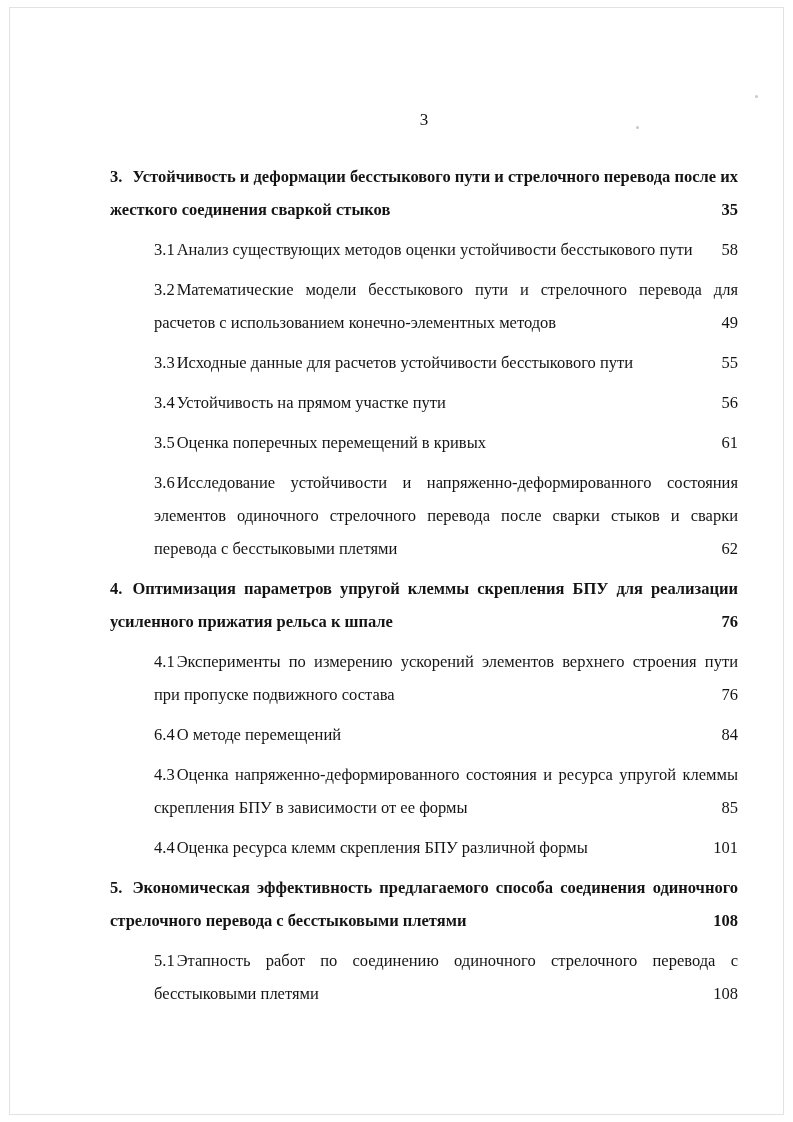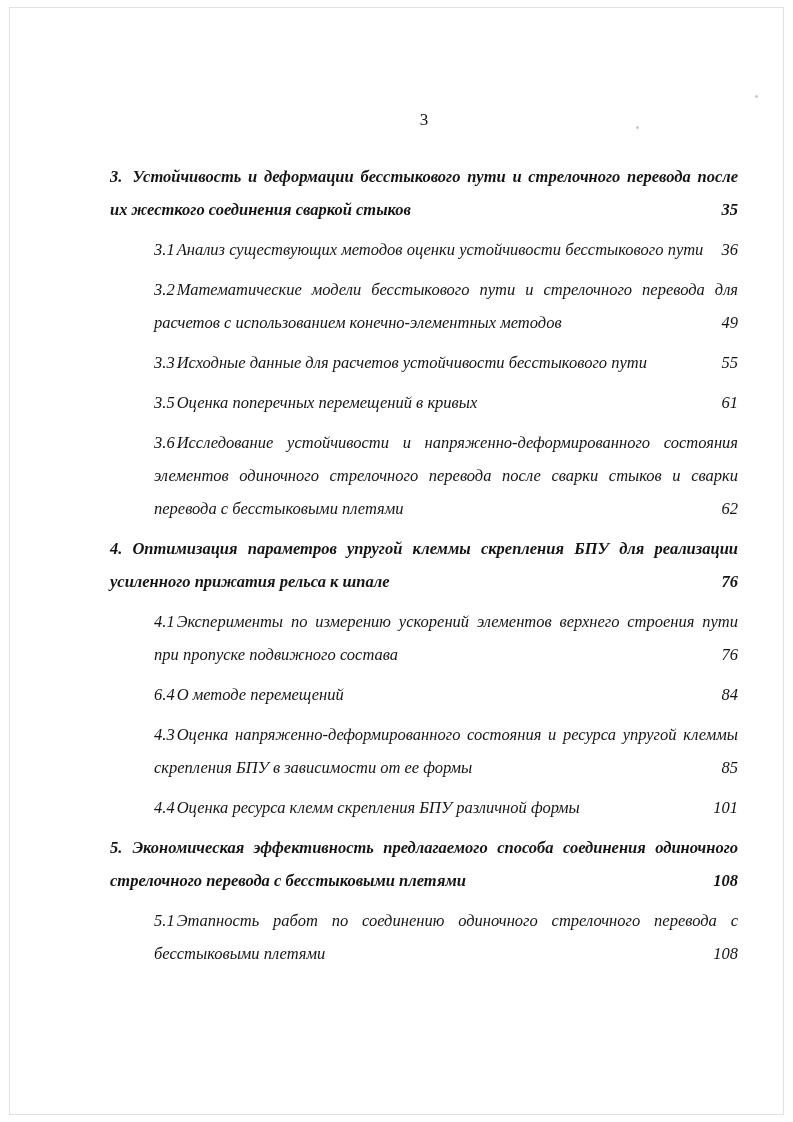--- a/index.html
+++ b/index.html
@@ -38,21 +38,20 @@
     text-align: center;
     font-size: 17px;
     line-height: 33px;
     margin-bottom: 24px;
   }
   .entry {
     font-size: 16.5px;
     line-height: 33px;
     text-align: justify;
     margin-bottom: 7px;
-    font-style: italic;
   }
   .entry::after { content: ""; display: block; clear: both; }
   .lvl1 { font-weight: bold; }
   .lvl2 { margin-left: 44px; font-weight: normal; }
   .lvl1 .num { margin-right: 10px; }
   .lvl2 .num { margin-right: 2px; }
   .pg { float: right; }
 </style>
 </head>
 <body>
@@ -61,26 +60,27 @@
   <div class="scan-frame"></div>
   <div class="speck s1"></div>
   <div class="speck s2"></div>
 
   <div class="content">
 
     <div class="pagenum-row">3</div>
 
     <div class="entry lvl1"><span class="num">3.</span><span class="txt">Устойчивость и деформации бесстыкового пути и стрелочного перевода после их жесткого соединения  сваркой стыков</span><span class="pg">35</span></div>
 
-    <div class="entry lvl2"><span class="num">3.1</span><span class="txt">Анализ существующих методов оценки устойчивости бесстыкового пути</span><span class="pg">36</span></div>
+    <div class="entry lvl2"><span class="num">3.1</span><span class="txt">Анализ существующих методов оценки устойчивости бесстыкового пути</span><span class="pg">58</span></div>
 
     <div class="entry lvl2"><span class="num">3.2</span><span class="txt">Математические модели бесстыкового пути и стрелочного перевода для расчетов с использованием конечно-элементных методов</span><span class="pg">49</span></div>
 
     <div class="entry lvl2"><span class="num">3.3</span><span class="txt">Исходные данные для расчетов устойчивости бесстыкового пути</span><span class="pg">55</span></div>
 
+    <div class="entry lvl2"><span class="num">3.4</span><span class="txt">Устойчивость на прямом участке пути</span><span class="pg">56</span></div>
 
     <div class="entry lvl2"><span class="num">3.5</span><span class="txt">Оценка поперечных перемещений в кривых</span><span class="pg">61</span></div>
 
     <div class="entry lvl2"><span class="num">3.6</span><span class="txt">Исследование устойчивости и напряженно-деформированного состояния элементов одиночного стрелочного перевода после сварки стыков и сварки перевода с бесстыковыми плетями</span><span class="pg">62</span></div>
 
 
     <div class="entry lvl1"><span class="num">4.</span><span class="txt">Оптимизация параметров упругой клеммы скрепления БПУ для реализации усиленного прижатия рельса к шпале</span><span class="pg">76</span></div>
 
     <div class="entry lvl2"><span class="num">4.1</span><span class="txt">Эксперименты по измерению ускорений элементов верхнего строения пути при пропуске подвижного состава</span><span class="pg">76</span></div>
 

